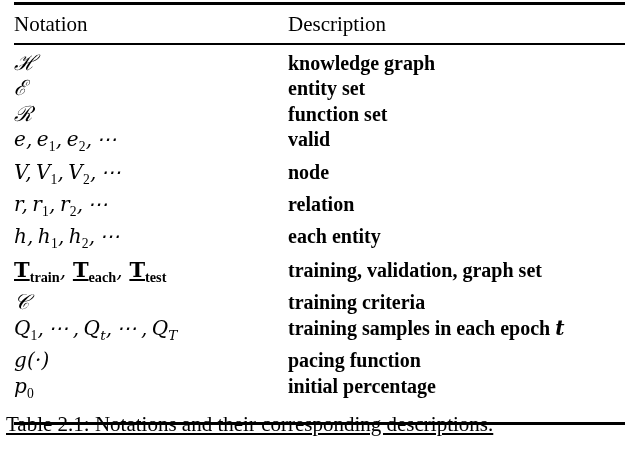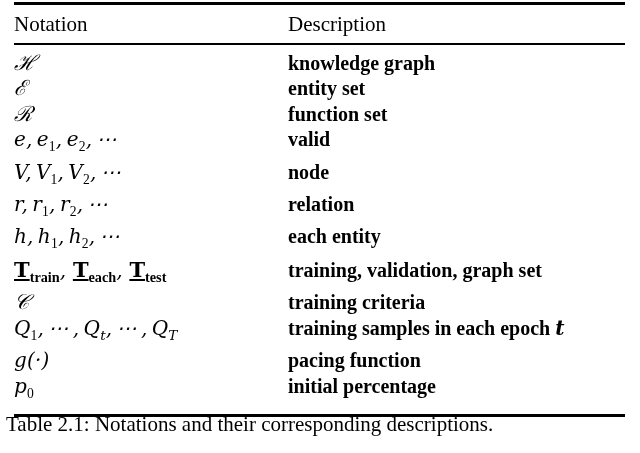--- a/index.html
+++ b/index.html
@@ -76,21 +76,21 @@
     line-height: 25.4px;
     padding-left: 22px;
     white-space: nowrap;
   }
   .body-row td.desc-cell {
     padding-left: 3px;
     font-size: 20px;
     font-weight: bold;
   }
   .body-row.first-row td { padding-top: 6px; }
-  .body-row.last-row  td { padding-bottom: 8px; }
+  .body-row.last-row  td { padding-bottom: 16px; }
 
   
   .math {
     font-family: "DejaVu Serif", "Liberation Serif", serif;
     font-style: italic;
     font-size: 20px;
     letter-spacing: 0.2px;
   }
   .cal {
     font-family: "DejaVu Serif", "Liberation Serif", serif;
@@ -124,20 +124,21 @@
   
   .caption {
     position: absolute;
     left: 6px;
     top: 410px;
     width: 630px;
     font-size: 21px;
     line-height: 28px;
     text-align: left;
     white-space: nowrap;
+    text-decoration: underline;
   }
 </style>
 </head>
 <body>
 
 <div id="page">
 
   <div class="table-block">
 
     <div class="rule-top"></div>

